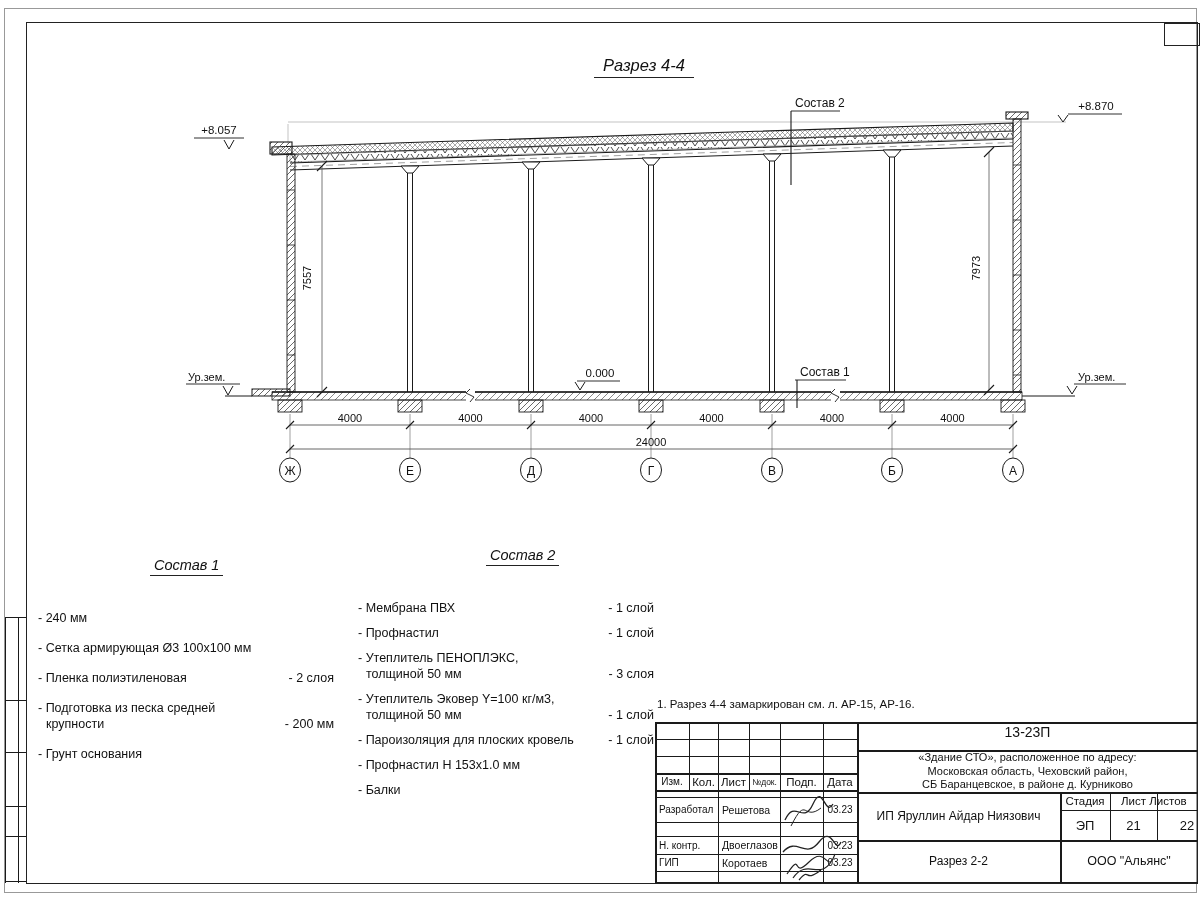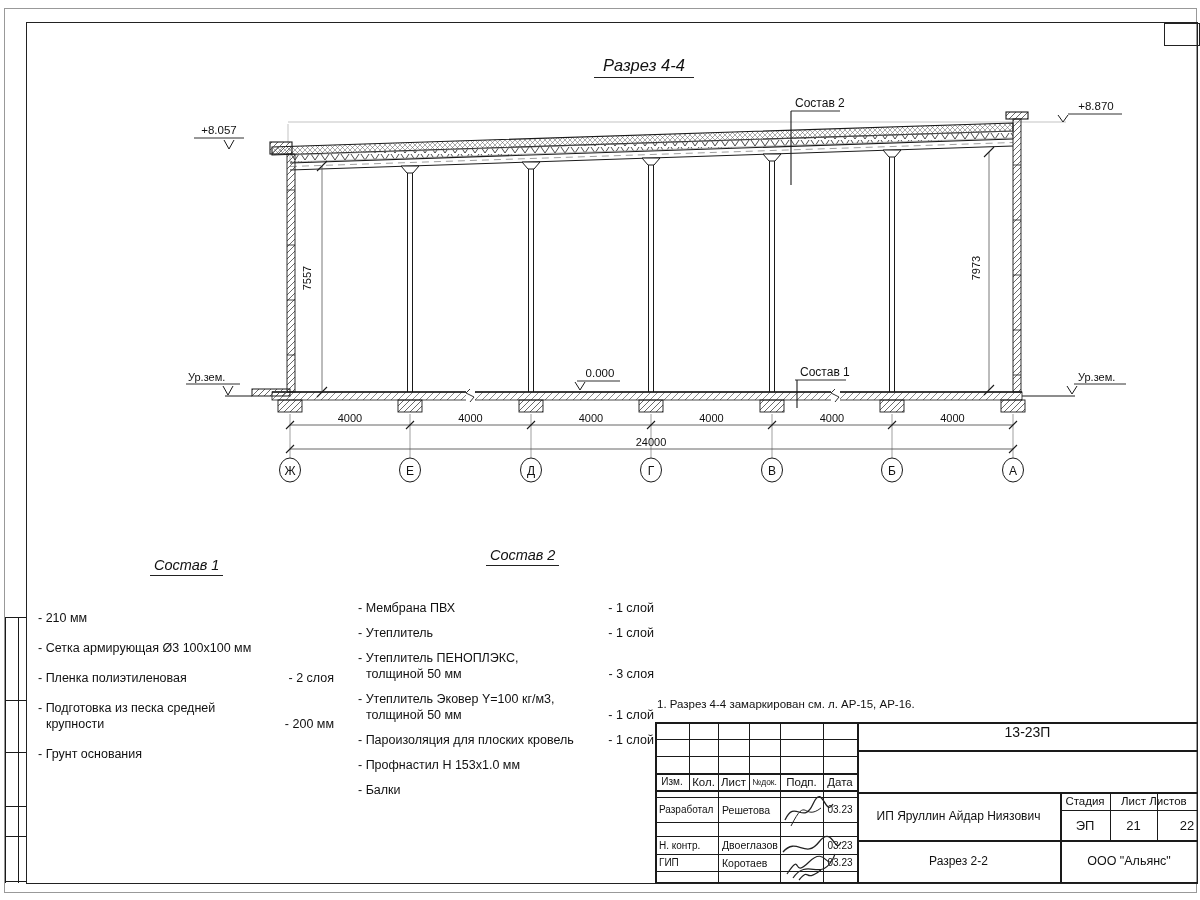--- a/index.html
+++ b/index.html
@@ -213,21 +213,21 @@
     <text x="651" y="474.5" font-size="12" text-anchor="middle" stroke="none" fill="#111">Г</text>
     <text x="772" y="474.5" font-size="12" text-anchor="middle" stroke="none" fill="#111">В</text>
     <text x="892" y="474.5" font-size="12" text-anchor="middle" stroke="none" fill="#111">Б</text>
     <text x="1013" y="474.5" font-size="12" text-anchor="middle" stroke="none" fill="#111">А</text>
   </g>
 </svg>
 
 <div class="abs heading" style="left:150px;top:557px;">Состав 1</div>
 <div class="abs cmp-list s1" style="left:38px;top:610px;width:296px;">
   <div class="cmp-item">
-    <div>- 210 мм</div>
+    <div>- 240 мм</div>
   </div>
   <div class="cmp-item">
     <div>- Сетка армирующая Ø3 100х100 мм</div>
     <div></div>
   </div>
   <div class="cmp-item">
     <div>- Пленка полиэтиленовая</div>
     <div>-  2 слоя</div>
   </div>
   <div class="cmp-item">
@@ -243,21 +243,21 @@
   </div>
 </div>
 
 <div class="abs heading" style="left:486px;top:547px;">Состав 2</div>
 <div class="abs cmp-list s2" style="left:358px;top:600px;width:296px;">
   <div class="cmp-item">
     <div>- Мембрана ПВХ</div>
     <div>- 1 слой</div>
   </div>
   <div class="cmp-item">
-    <div>- Утеплитель</div>
+    <div>- Профнастил</div>
     <div>- 1 слой</div>
   </div>
   <div class="cmp-item">
     <div>
         <div>- Утеплитель ПЕНОПЛЭКС,</div>
         <div class="l2">толщиной 50 мм</div>
       </div>
     <div>- 3 слоя</div>
   </div>
   <div class="cmp-item">
@@ -330,20 +330,25 @@
   <div class="tb-text" style="left:168px;top:132px;width:34px;height:17px;font-size:10px;">03.23</div>
 
   <svg class="abs" style="left:122px;top:70px;" width="85" height="90" viewBox="0 0 85 90">
     <path d="M8,28 C18,6 26,34 36,12 S48,26 56,12" stroke="#222" stroke-width="1.3" fill="none"></path>
     <path d="M14,34 C30,2 26,30 44,16" stroke="#222" stroke-width="1" fill="none"></path>
     <path d="M6,60 C20,44 28,68 42,50 S58,64 64,50" stroke="#222" stroke-width="1.3" fill="none"></path>
     <path d="M10,82 C26,58 14,88 32,70 S50,84 58,62 M16,86 C30,66 42,88 54,70 M22,88 C34,74 26,92 44,78" stroke="#222" stroke-width="1.2" fill="none"></path>
   </svg>
 
   <div class="tb-text" style="left:202px;top:0;width:341px;height:20px;font-size:14px;">13-23П</div>
+  <div class="abs" style="left:202px;top:29px;width:341px;height:41px;display:flex;flex-direction:column;align-items:center;justify-content:center;font-size:11px;line-height:13.5px;text-align:center;">
+    <div>«Здание СТО», расположенное по адресу:</div>
+    <div>Московская область, Чеховский район,</div>
+    <div>СБ Баранцевское, в районе д. Курниково</div>
+  </div>
   <div class="tb-text" style="left:202px;top:70px;width:203px;height:48px;font-size:12px;">ИП Яруллин Айдар Ниязович</div>
   <div class="tb-text" style="left:405px;top:70px;width:50px;height:18px;font-size:11.5px;">Стадия</div>
   <div class="tb-text" style="left:455px;top:70px;width:47px;height:18px;font-size:11.5px;">Лист</div>
   <div class="tb-text" style="left:502px;top:70px;width:22px;height:18px;font-size:11.5px;">Листов</div>
   <div class="tb-text" style="left:405px;top:88px;width:50px;height:30px;font-size:13px;">ЭП</div>
   <div class="tb-text" style="left:455px;top:88px;width:47px;height:30px;font-size:13px;">21</div>
   <div class="tb-text" style="left:502px;top:88px;width:60px;height:30px;font-size:13px;">22</div>
   <div class="tb-text" style="left:202px;top:118px;width:203px;height:42px;font-size:12px;">Разрез 2-2</div>
   <div class="tb-text" style="left:405px;top:118px;width:138px;height:42px;font-size:12.5px;">ООО "Альянс"</div>
 </div>

